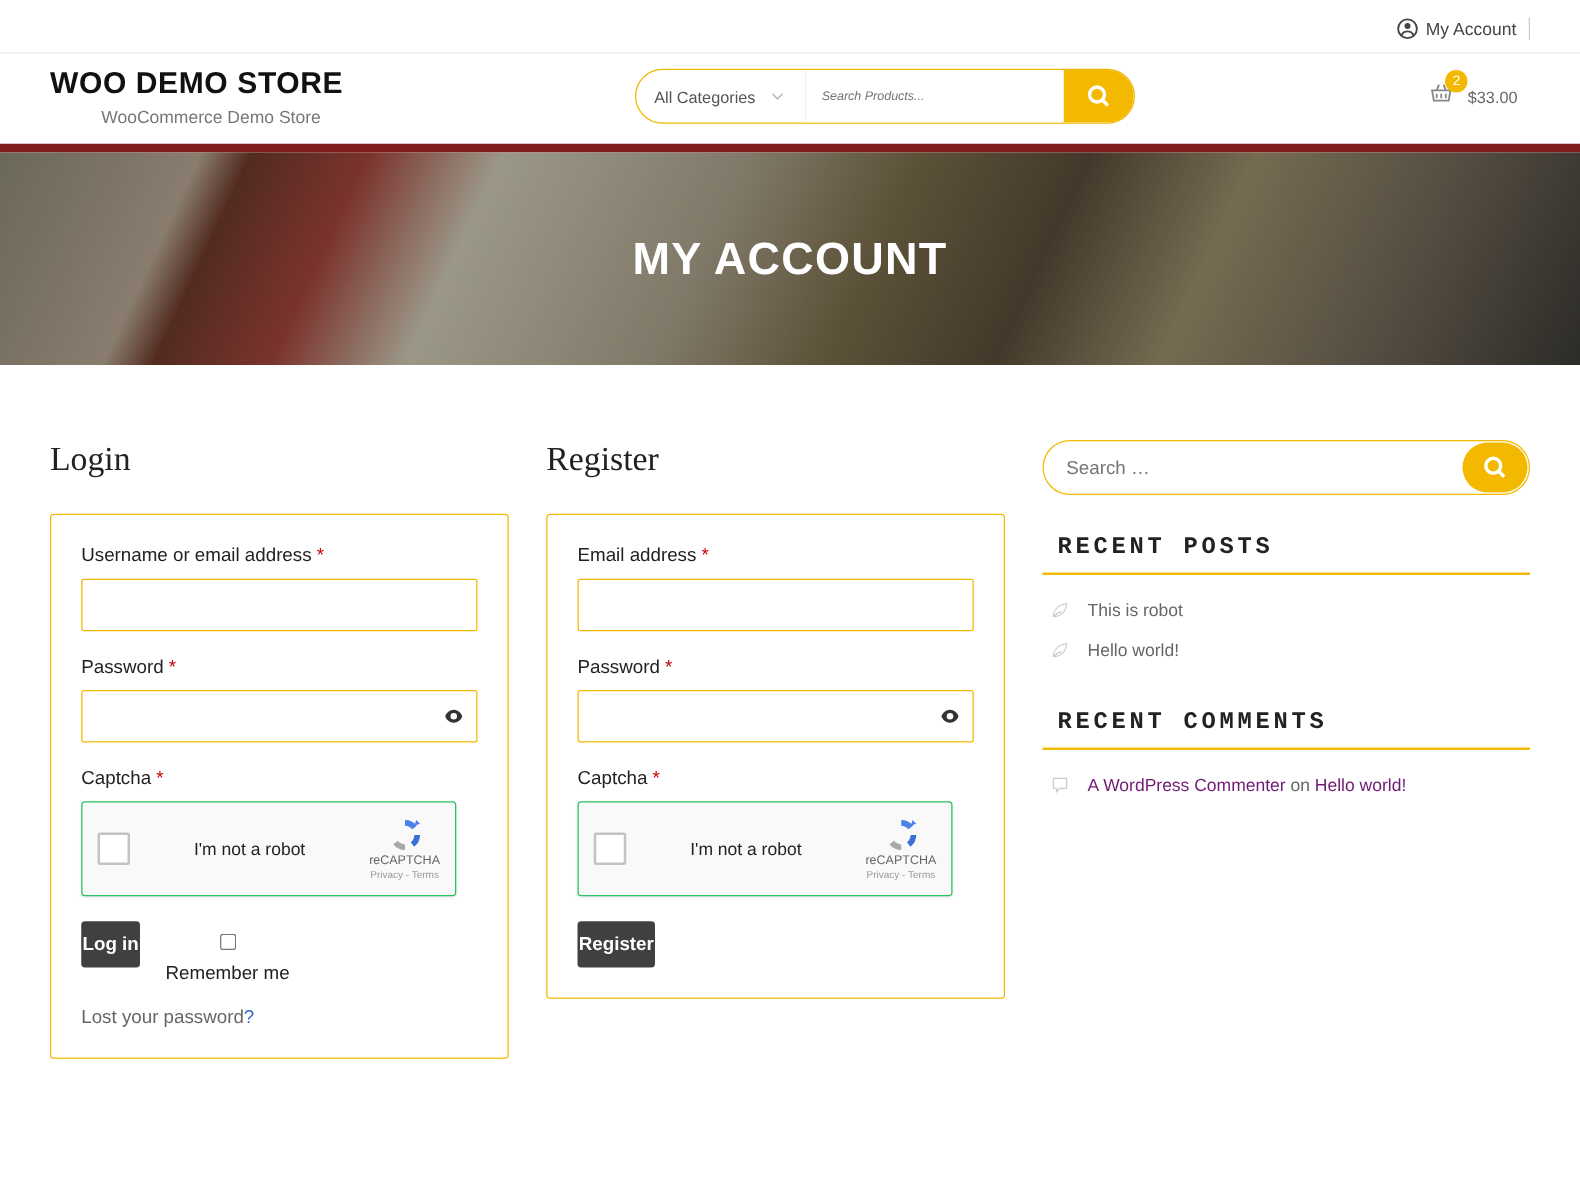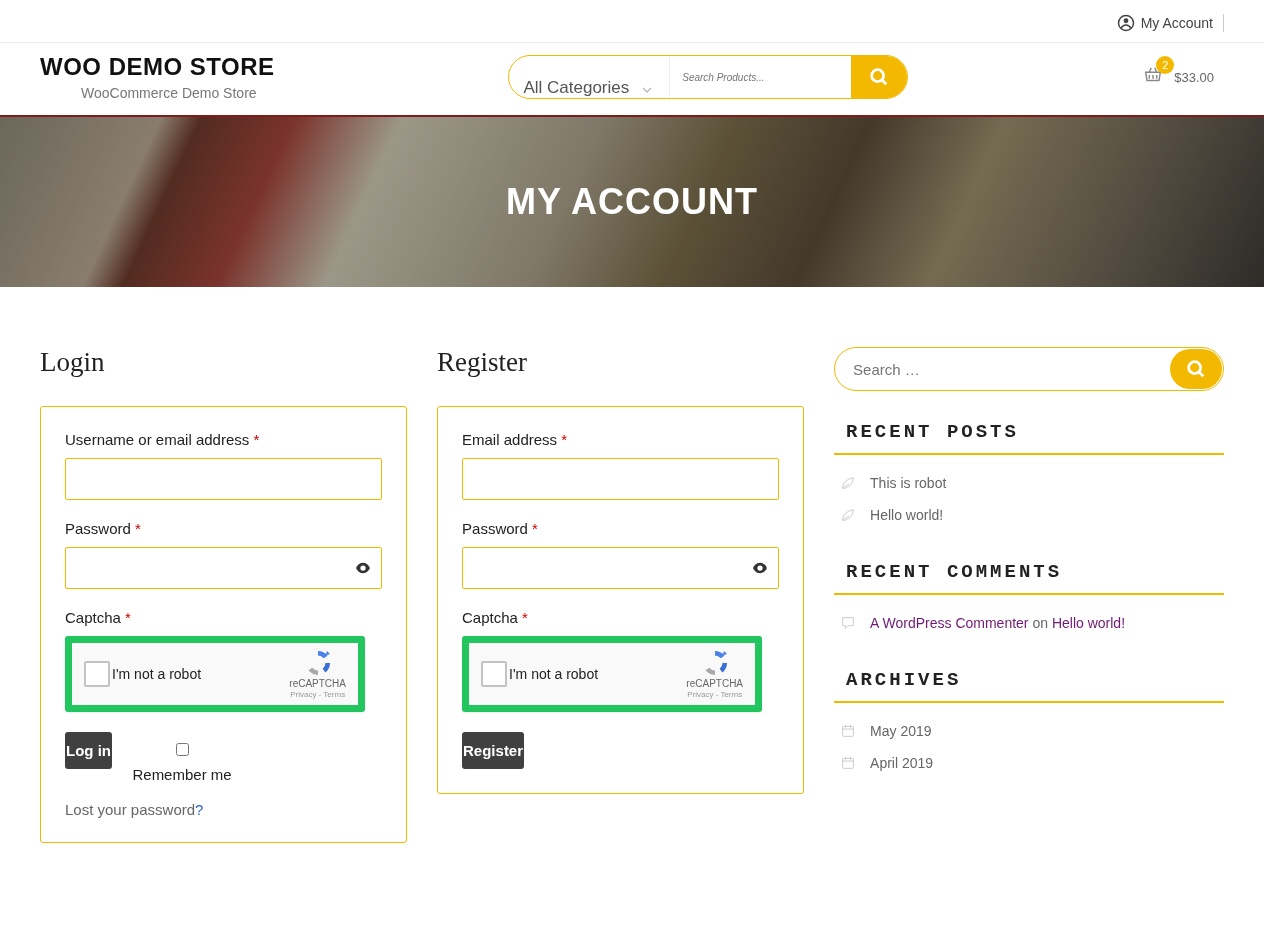--- a/index.html
+++ b/index.html
@@ -4,28 +4,28 @@
 <style>
 * { box-sizing: border-box; margin: 0; padding: 0; }
 body { font-family: Arial, Helvetica, sans-serif; color: #333; background: #fff; }
 a { text-decoration: none; color: inherit; }
 
 
 .topbar { display: flex; justify-content: flex-end; padding: 14px 40px 10px; font-size: 14px; color: #444; border-bottom: 1px solid #ececec; }
 .topbar-link { display: inline-flex; align-items: center; gap: 6px; padding-right: 10px; border-right: 1px solid #ccc; }
 
 
-.header { display: flex; align-items: center; padding: 10px 40px 14px; border-bottom: 2px solid #7f1d1d; }
+.header { display: flex; align-items: center; padding: 10px 40px 14px; border-bottom: 7px solid #7f1d1d; }
 .brand { flex: 0 0 auto; }
 .brand-title { font-family: 'Arial Black', Arial, sans-serif; font-weight: 900; font-size: 24px; letter-spacing: 0.5px; color: #111; }
 .brand-sub { color: #777; font-size: 14px; margin-top: 4px; margin-left: 41px; }
 
 .search-wrap { flex: 1 1 auto; display: flex; justify-content: center; }
 .search-pill { display: flex; align-items: stretch; height: 44px; width: 400px; border: 1px solid #f3b900; border-radius: 22px; overflow: hidden; background: #fff; }
-.search-cat { display: flex; align-items: flex-end; gap: 10px; padding: 0 14px; font-size: 17px; color: #555; border-right: 1px solid #eee; }
+.search-cat { display: flex; align-items: center; gap: 10px; padding: 0 14px; font-size: 13px; color: #555; border-right: 1px solid #eee; }
 .search-cat .chev { color: #bbb; }
 .search-input { flex: 1; border: none; outline: none; font-style: italic; font-size: 10px; padding: 0 12px; color: #555; }
 .search-btn { width: 56px; display: flex; align-items: center; justify-content: center; background: #f3b900; color: #fff; }
 
 .cart-wrap { display: flex; align-items: center; gap: 10px; padding-right: 10px; }
 .cart-icon-wrap { position: relative; }
 .cart-icon { color: #888; }
 .cart-badge { position: absolute; top: -8px; right: -10px; width: 18px; height: 18px; border-radius: 50%; background: #f3b900; color: #fff; font-size: 11px; display: flex; align-items: center; justify-content: center; }
 .cart-total { color: #666; font-size: 13px; }
 
@@ -42,21 +42,21 @@
 .section-title { font-family: Georgia, 'Times New Roman', serif; font-weight: 400; font-size: 27px; color: #222; margin-bottom: 28px; }
 
 .form-card { border: 1px solid #f3b900; border-radius: 3px; padding: 24px; }
 .field-label { font-size: 15px; color: #222; margin-bottom: 10px; display: block; }
 .req { color: #c00; }
 .text-input { width: 100%; height: 42px; border: 1px solid #f3b900; border-radius: 2px; padding: 0 10px; font-size: 14px; margin-bottom: 20px; }
 .pw-wrap { position: relative; margin-bottom: 20px; }
 .pw-wrap .text-input { margin-bottom: 0; padding-right: 38px; }
 .eye-icon { position: absolute; right: 10px; top: 50%; transform: translateY(-50%); color: #333; }
 
-.recaptcha { border: 7px solid #22c55e; border-radius: 3px; height: 76px; width: 300px; display: flex; align-items: center; padding: 0 12px; gap: 2px; margin-bottom: 20px; background: #f9f9f9; box-shadow: 0 1px 2px rgba(0,0,0,0.08); }
+.recaptcha { border: 1px solid #22c55e; border-radius: 3px; height: 76px; width: 300px; display: flex; align-items: center; padding: 0 12px; gap: 12px; margin-bottom: 20px; background: #f9f9f9; box-shadow: 0 1px 2px rgba(0,0,0,0.08); text-align: center; }
 .recaptcha-check { width: 26px; height: 26px; border: 2px solid #c3c3c3; border-radius: 2px; background: #fff; }
 .recaptcha-label { font-size: 14px; color: #222; flex: 1; }
 .recaptcha-logo { display: flex; flex-direction: column; align-items: center; font-size: 9px; color: #888; line-height: 1.2; }
 .recaptcha-logo .spin { width: 30px; height: 30px; }
 .recaptcha-logo .t1 { font-size: 10px; color: #666; }
 .recaptcha-logo .t2 { font-size: 8px; color: #999; }
 
 .btn { background: #404040; color: #fff; border: none; padding: 10px 1px; font-size: 15px; font-weight: 700; border-radius: 3px; display: inline-block; }
 .remember-wrap { display: inline-flex; align-items: center; gap: 10px; margin-left: 16px; font-size: 15px; color: #222; flex-direction: column; }
 .lost-link { display: block; margin-top: 18px; color: #666; font-size: 15px; }
@@ -263,38 +263,15 @@
           <svg class="svg16 li-icon" viewBox="0 0 24 24" fill="none" stroke="currentColor" stroke-width="1.5">
               <path d="M20 4H4v12h4v4l4-4h8z"></path>
             </svg>
           <span>
             <a class="link-accent">A WordPress Commenter</a><span class="on-text"> on </span><a class="link-accent">Hello world!</a>
           </span>
         </li>
       </ul>
     </div>
 
-    <div class="widget">
-      <div class="widget-title">ARCHIVES</div>
-      <ul class="widget-list">
-        <li>
-          <svg class="svg16 li-icon" viewBox="0 0 24 24" fill="none" stroke="currentColor" stroke-width="1.5">
-              <rect x="4" y="5" width="16" height="15" rx="1"></rect>
-              <line x1="4" y1="9" x2="20" y2="9"></line>
-              <line x1="8" y1="3" x2="8" y2="7"></line>
-              <line x1="16" y1="3" x2="16" y2="7"></line>
-            </svg>
-          <span>May 2019</span>
-        </li>
-        <li>
-          <svg class="svg16 li-icon" viewBox="0 0 24 24" fill="none" stroke="currentColor" stroke-width="1.5">
-              <rect x="4" y="5" width="16" height="15" rx="1"></rect>
-              <line x1="4" y1="9" x2="20" y2="9"></line>
-              <line x1="8" y1="3" x2="8" y2="7"></line>
-              <line x1="16" y1="3" x2="16" y2="7"></line>
-            </svg>
-          <span>April 2019</span>
-        </li>
-      </ul>
-    </div>
 
   </div>
 </div>
 
 </body></html>

